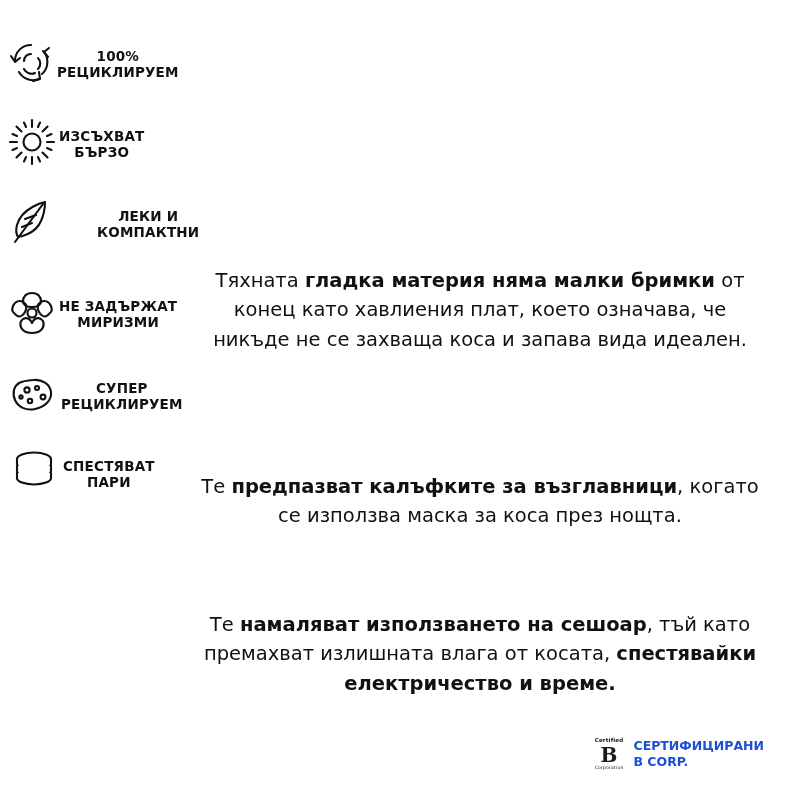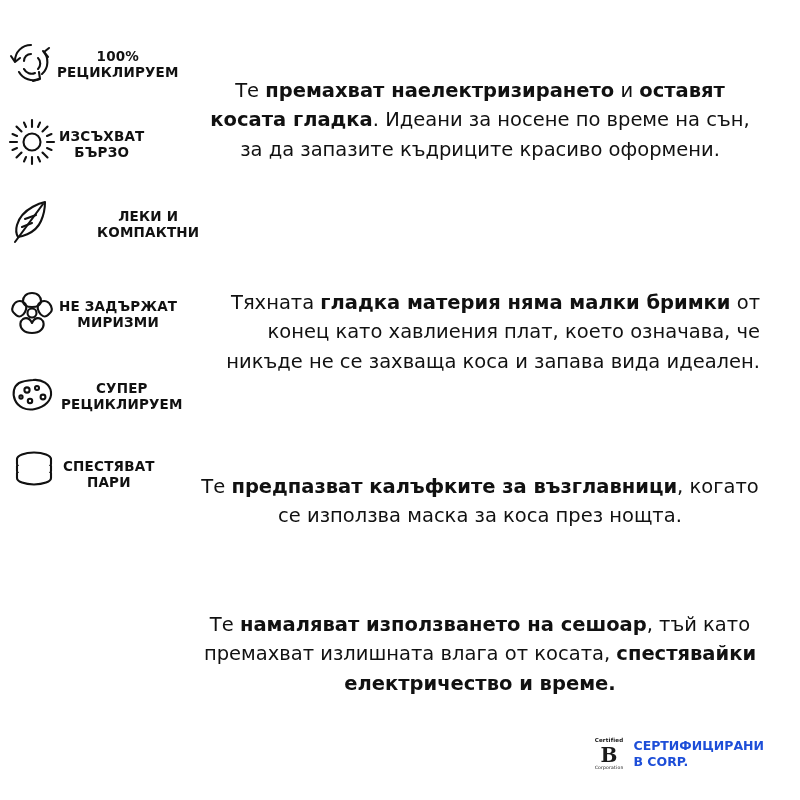--- a/index.html
+++ b/index.html
@@ -76,21 +76,21 @@
     position: absolute;
     left: 0;
     right: 40px;
     text-align: center;
     font-size: 19.5px;
     line-height: 1.52;
     color: #111111;
   }
   .para b { font-weight: bold; }
   .p0 { top: 56px; }
-  .p1 { top: 268px; text-align: right; }
+  .p1 { top: 246px; }
   .p2 { top: 452px; }
   .p3 { top: 590px; }
 
   
   .bcorp {
     position: absolute;
     right: 36px;
     bottom: 30px;
     display: flex;
     flex-direction: row;
@@ -232,21 +232,20 @@
           <path d="M12 27 L12 32 C12 35.6 19.6 38.5 29 38.5 C38.4 38.5 46 35.6 46 32 L46 27" fill="#fff"></path>
         </svg>
       </div>
       <div class="caption">СПЕСТЯВАТ
 ПАРИ</div>
     </div>
 
   </div>
 
   <div class="texts">
-    <p class="para p0"><span>Те </span><b>премахват наелектризирането</b><span> и </span><b>оставят косата гладка</b><span>. Идеани за носене по време на сън, за да запазите къдриците красиво оформени.</span></p>
     <p class="para p1"><span>Тяхната </span><b>гладка материя няма малки бримки</b><span> от конец като хавлиения плат, което означава, че никъде не се захваща коса и запава вида идеален.</span></p>
     <p class="para p3"><span>Те </span><b>намаляват използването на сешоар</b><span>, тъй като премахват излишната влага от косата, </span><b>спестявайки електричество и време.</b></p>
     <p class="para p2"><span>Те </span><b>предпазват калъфките за възглавници</b><span>, когато се използва маска за коса през нощта.</span></p>
   </div>
 
   <div class="bcorp">
     <div class="bcorp-mark">
       <span class="top">Certified</span>
       <span class="letter">B</span>
       <span class="bot">Corporation</span>

